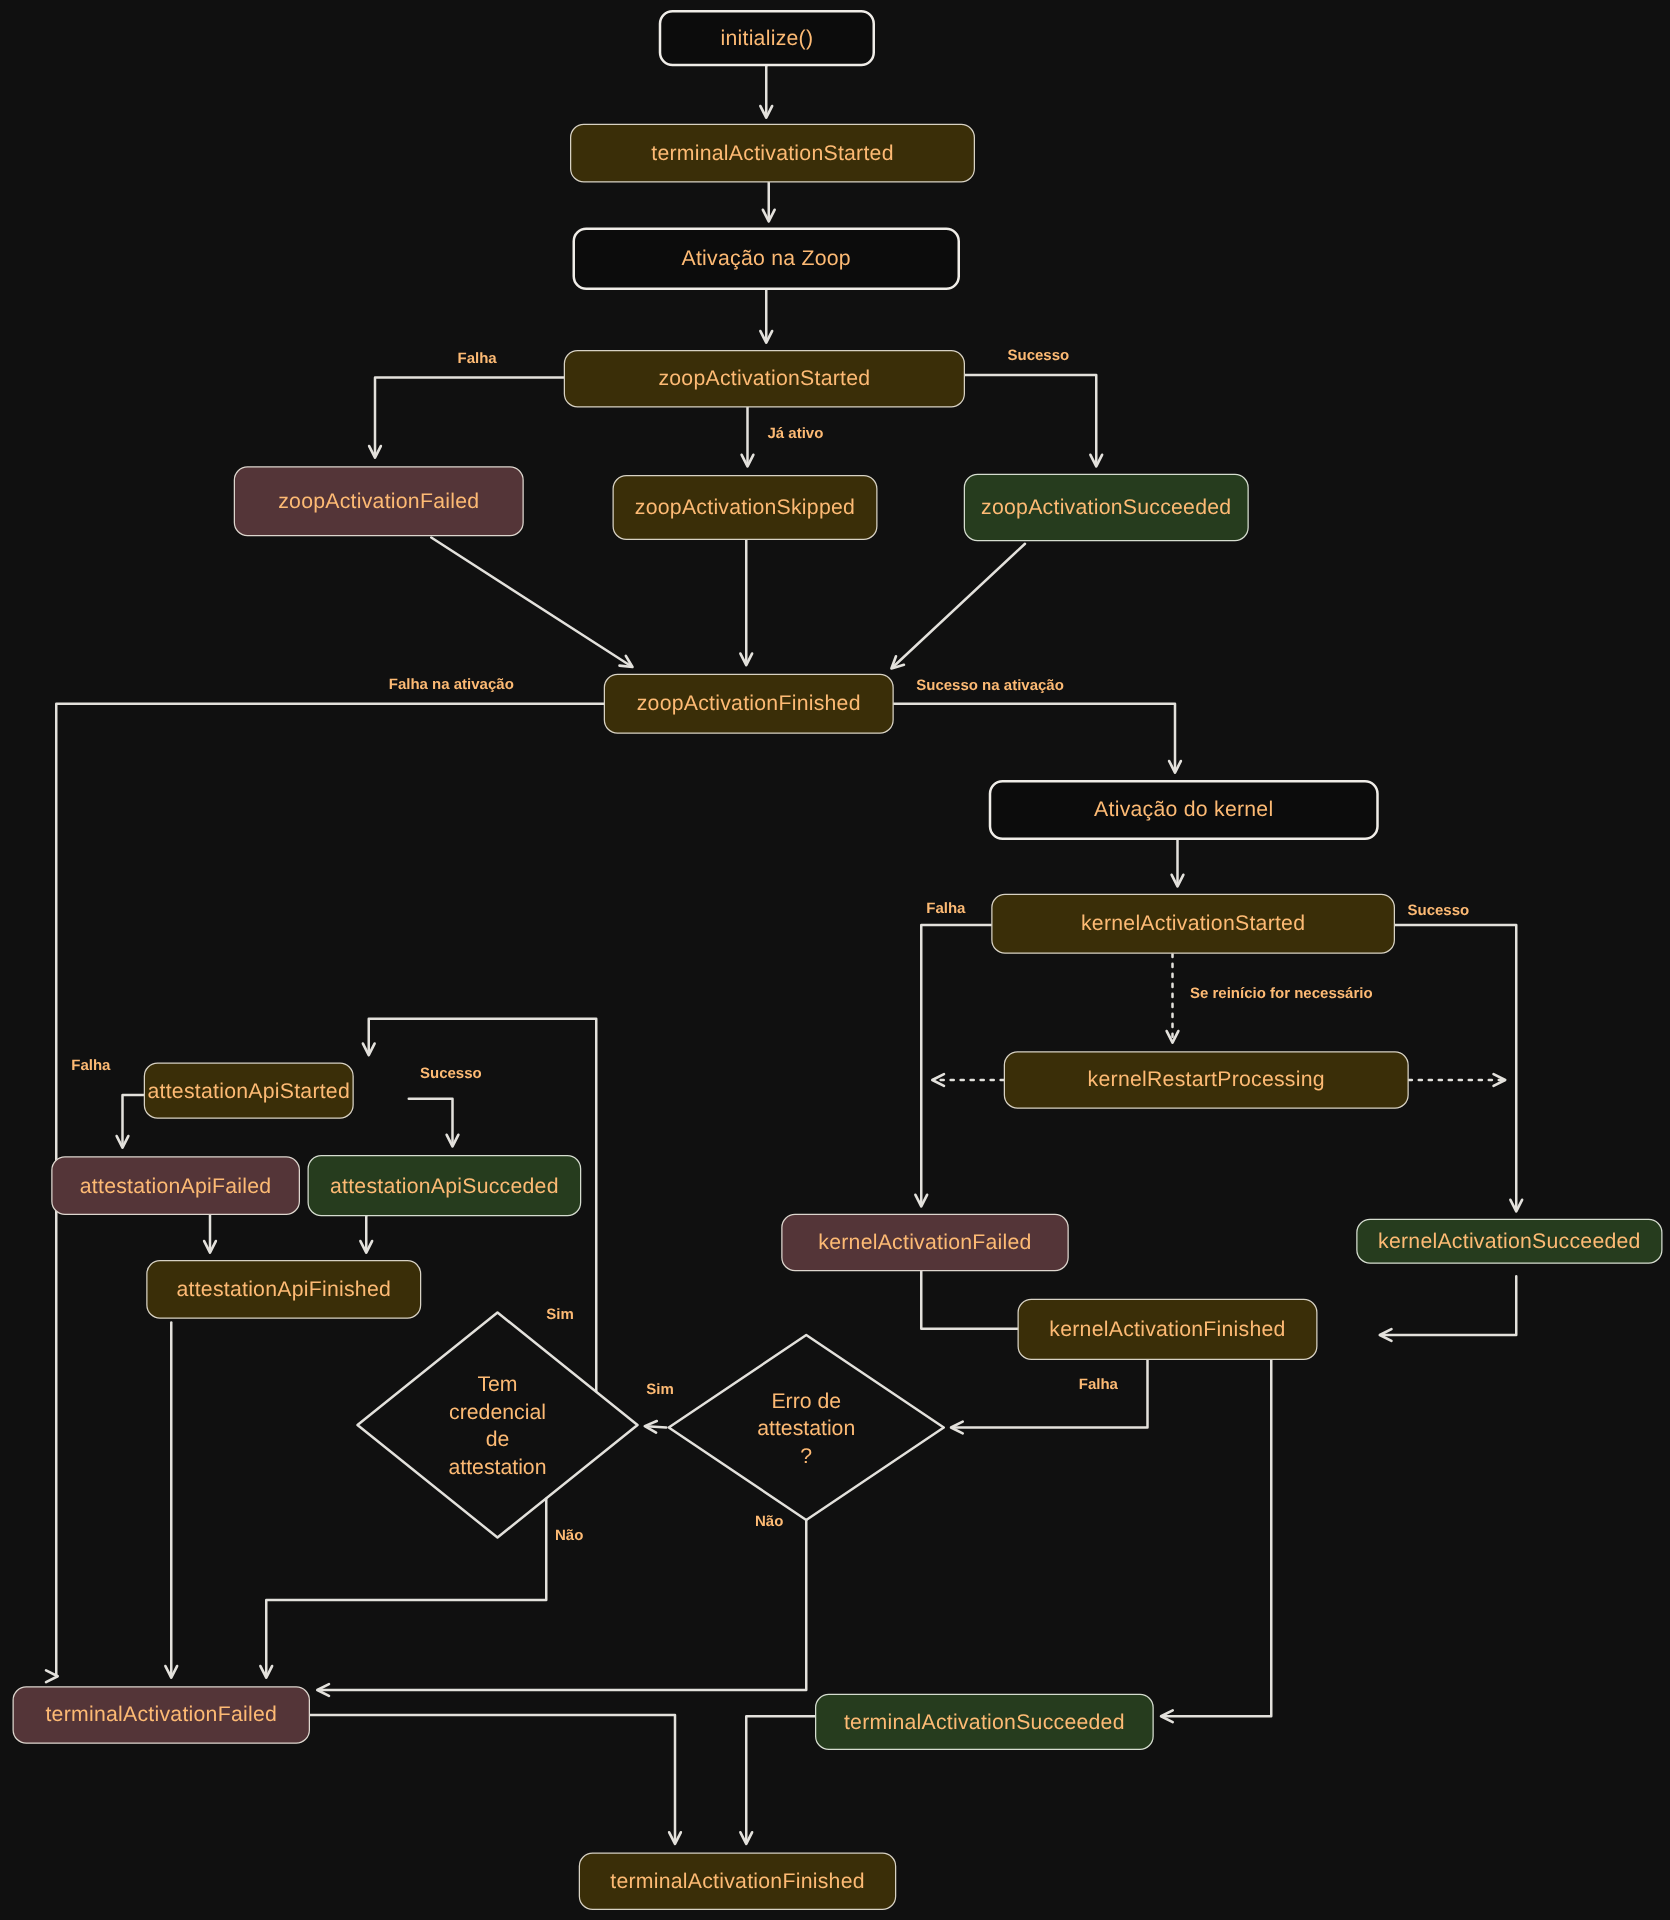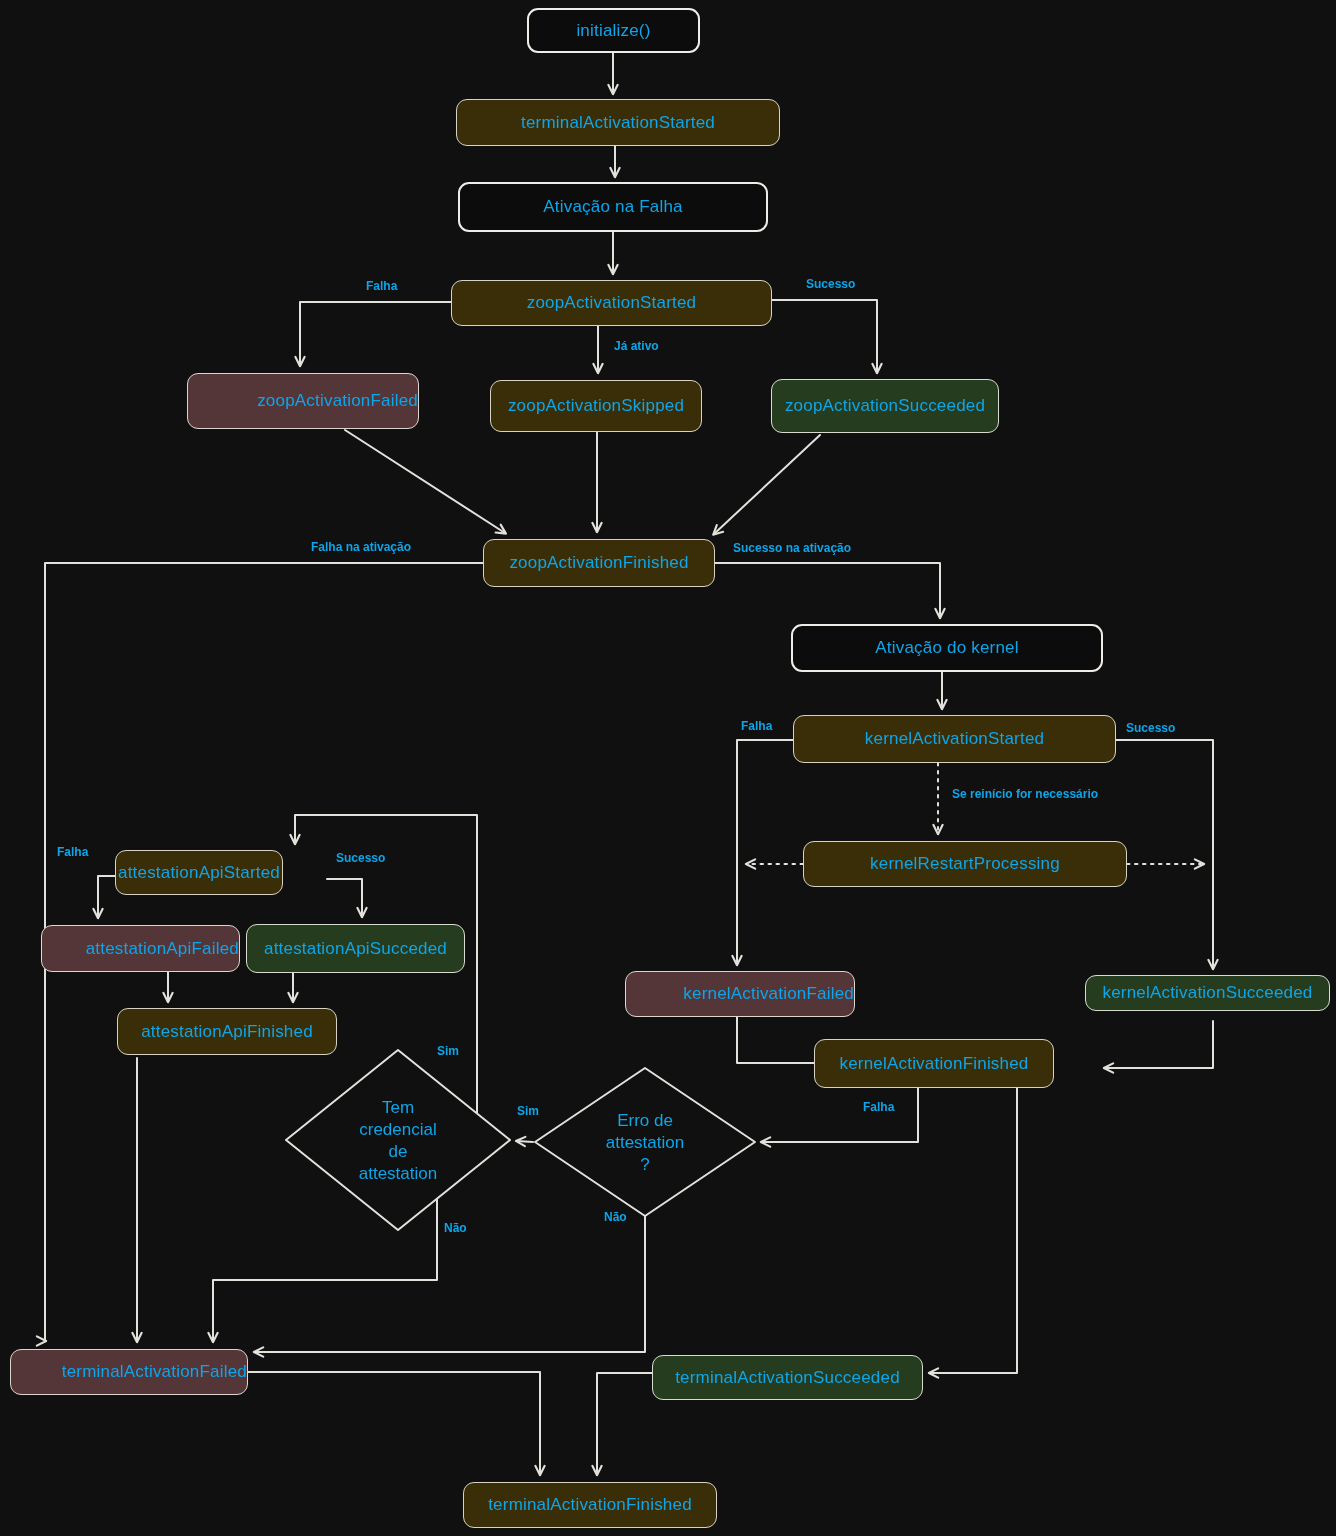--- a/index.html
+++ b/index.html
@@ -1,27 +1,27 @@
 <!DOCTYPE html>
 <html><head>
 <meta charset="utf-8">
 <style>
   html,body{margin:0;padding:0;background:#101010;}
   .canvas{
     position:relative;width:1336px;height:1536px;background:#101010;
-    font-family:"Liberation Sans",sans-serif;color:#0ea5e9;overflow:hidden;
+    font-family:"Liberation Sans",sans-serif;color:#fdba74;overflow:hidden;
   }
   .nb{
     position:absolute;display:flex;align-items:center;justify-content:center;
     border-radius:11px;font-size:17px;letter-spacing:.2px;box-sizing:border-box;
     text-align:center;
   }
   .nb.plain {background:#0c0c0c;border:2px solid #f0ede8;}
   .nb.olive {background:#3a2e08;border:1.6px solid #d8d2c4;}
-  .nb.maroon{background:#543538;border:1.6px solid #ddd6ce;justify-content:flex-end;}
+  .nb.maroon{background:#543538;border:1.6px solid #ddd6ce;}
   .nb.green {background:#263c1e;border:1.6px solid #d6ddd0;}
   svg.wires{position:absolute;left:0;top:0;width:1336px;height:1536px;}
   svg.wires polyline, svg.wires polygon{
     fill:none;stroke:#e3e1dc;stroke-width:2;stroke-linejoin:round;stroke-linecap:round;
   }
   svg.wires polyline.dot{stroke-dasharray:2.5 5.5;}
   .elabel{position:absolute;font-size:12px;white-space:nowrap;font-weight:bold;}
   .dlabel{
     position:absolute;font-size:17px;text-align:center;white-space:pre-line;
     line-height:22px;transform:translate(-50%,-50%);
@@ -76,21 +76,21 @@
     <polygon points="645,1068 755,1142 645,1216 535,1142"></polygon>
   </svg>
 
   <div class="nb plain" style="left:527px;top:8px;width:173px;height:45px">
       <span>initialize()</span>
     </div>
   <div class="nb olive" style="left:456px;top:99px;width:324px;height:47px">
       <span>terminalActivationStarted</span>
     </div>
   <div class="nb plain" style="left:458px;top:182px;width:310px;height:50px">
-      <span>Ativação na Falha</span>
+      <span>Ativação na Zoop</span>
     </div>
   <div class="nb olive" style="left:451px;top:280px;width:321px;height:46px">
       <span>zoopActivationStarted</span>
     </div>
   <div class="nb maroon" style="left:187px;top:373px;width:232px;height:56px">
       <span>zoopActivationFailed</span>
     </div>
   <div class="nb olive" style="left:490px;top:380px;width:212px;height:52px">
       <span>zoopActivationSkipped</span>
     </div>

